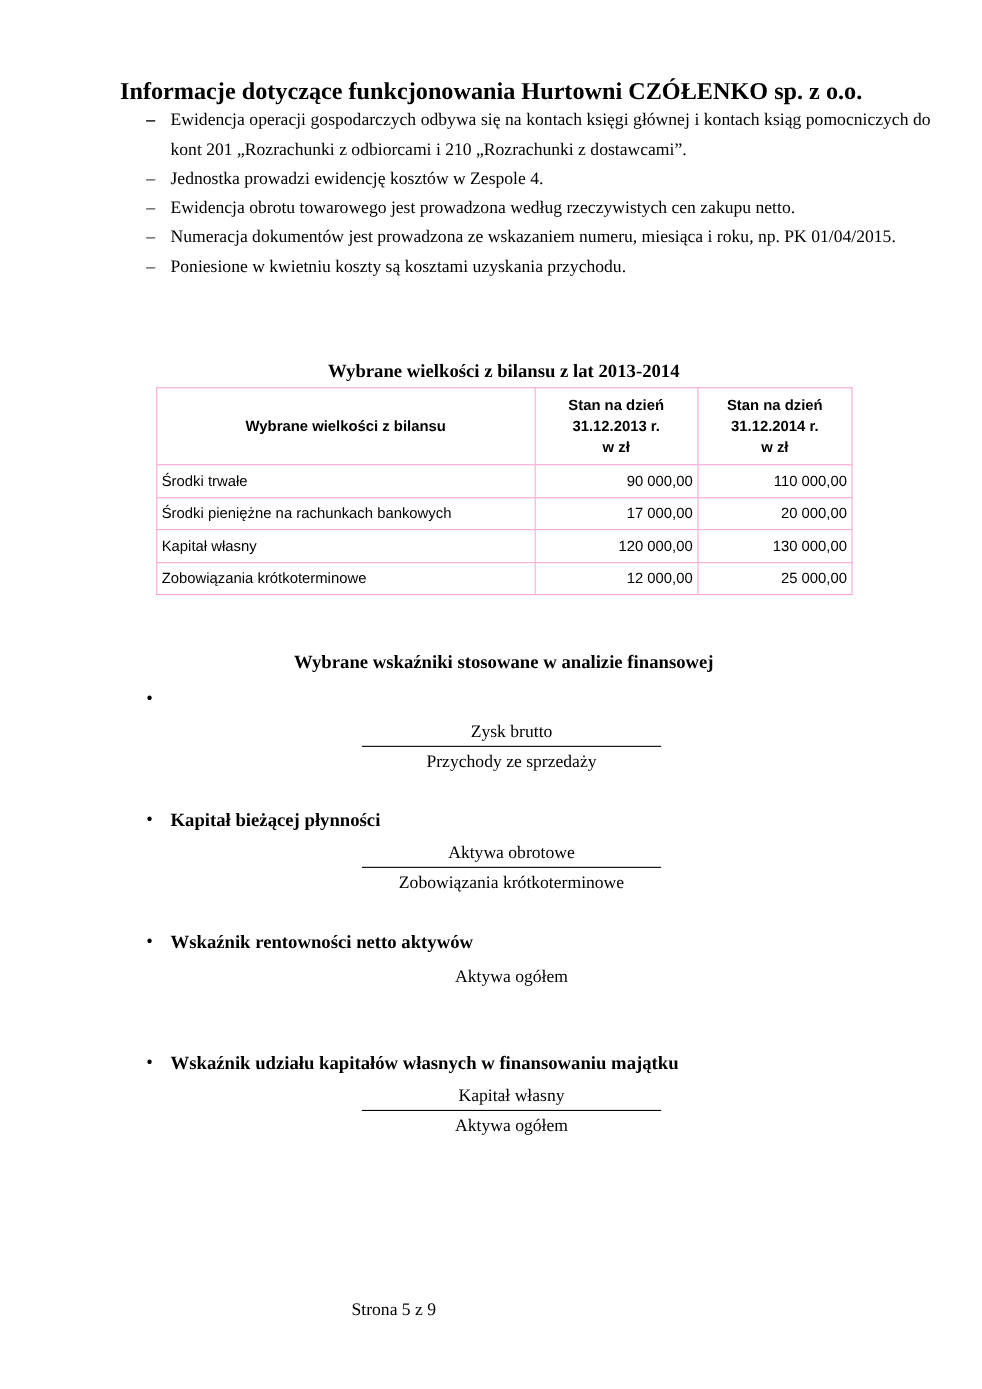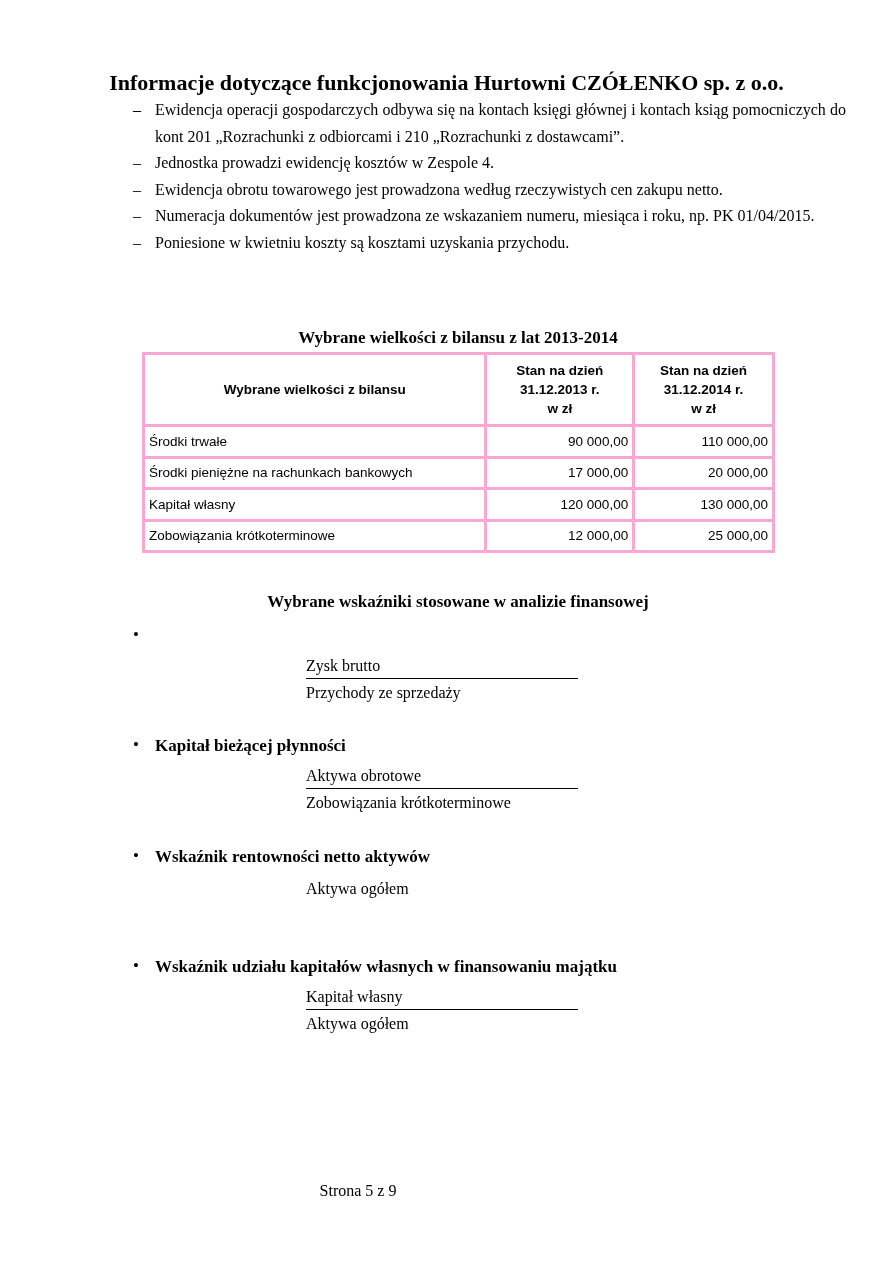--- a/index.html
+++ b/index.html
@@ -3,30 +3,30 @@
 <meta charset="utf-8">
 <style>
   html, body { margin:0; padding:0; background:#ffffff; }
   body { width:893px; height:1263px; position:relative; font-family:"Liberation Serif", serif; color:#000; }
   .title { position:absolute; top:70px; left:0; width:893px; text-align:center; font-weight:bold; font-size:22px; }
   .bullets { position:absolute; top:97px; left:133px; width:713px; margin:0; padding:0; list-style:none; font-size:16px; line-height:26.5px; }
   .bullets li { position:relative; padding-left:22px; text-align:justify; text-align-last:left; }
   .bullets li .dash { position:absolute; left:0; top:0; }
   .tbl-title { position:absolute; top:328px; left:0; width:916px; text-align:center; font-weight:bold; font-size:17px; }
   table.bal { position:absolute; top:352px; left:142px; width:633px; border-collapse:collapse; font-family:"Liberation Sans", sans-serif; font-size:13.5px; }
-  table.bal th, table.bal td { border:3px solid #f9a8d4; padding:0 4px;margin-left:44px; }
+  table.bal th, table.bal td { border:1px solid #f9a8d4; padding:0 4px;margin-left:44px; }
   table.bal th { font-weight:bold; text-align:center; height:69px; line-height:19px; }
   table.bal td { height:28.5px; }
   table.bal td.num { text-align:right; }
   table.bal col.c1 { width:343px; } table.bal col.c2 { width:148px; } table.bal col.c3 { width:140px; }
   .ind-title { position:absolute; top:592px; left:0; width:916px; text-align:center; font-weight:bold; font-size:17px; }
   .indicator { position:absolute; left:133px; width:720px; }
   .indicator .name { font-weight:bold; font-size:17px; padding-left:22px; position:relative; }
   .indicator .name .dot { position:absolute; left:0; top:-1px; font-weight:normal; }
-  .frac { position:absolute; left:173px; width:272px; text-align:left; font-size:16px; }
+  .frac { position:absolute; left:196px; width:272px; text-align:center; font-size:16px; }
   .frac .num { height:24px; line-height:24px; border-bottom:1.3px solid #000; }
   .frac .den { height:26px; line-height:28px; }
   .footer { position:absolute; top:1182px; left:0; width:716px; text-align:center; font-size:16px; }
 </style>
 </head>
 <body>
 
 <div class="title">Informacje dotyczące funkcjonowania Hurtowni CZÓŁENKO sp. z o.o.</div>
 
 <ul class="bullets">

